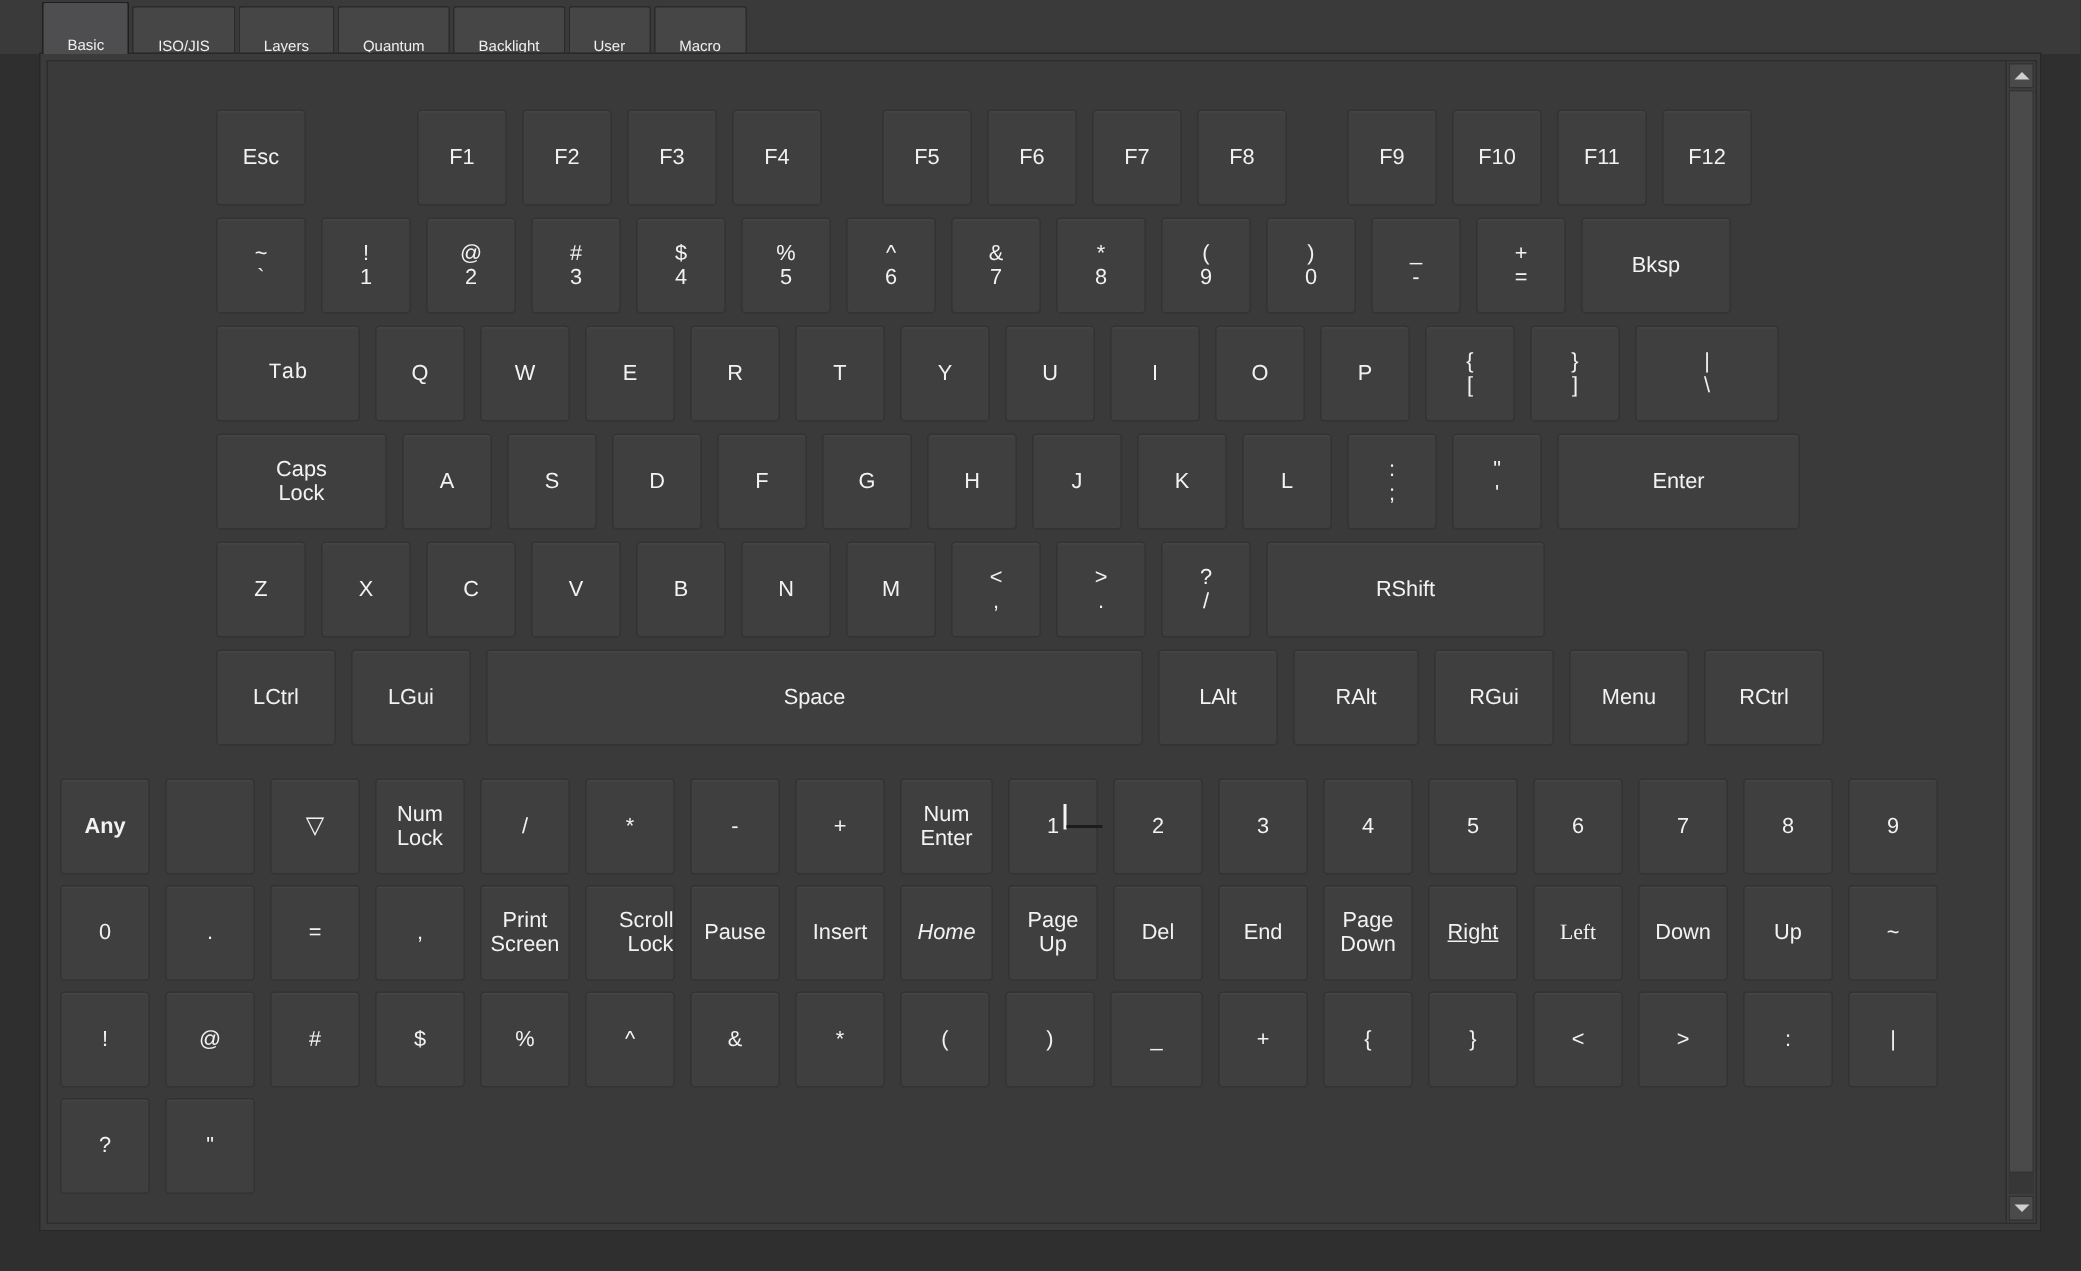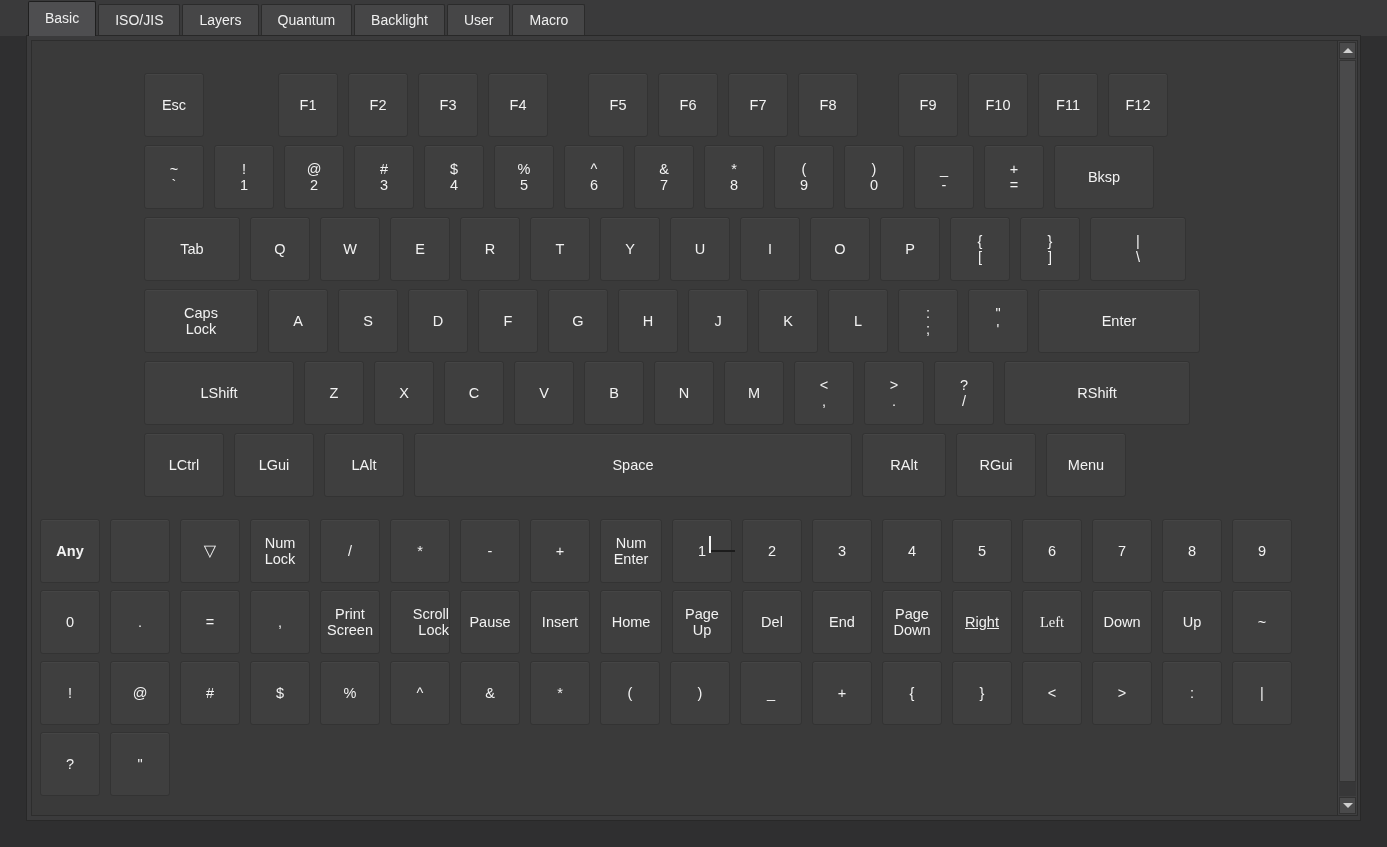--- a/index.html
+++ b/index.html
@@ -14,23 +14,23 @@
 
   
   .tabbar{
     position:absolute;left:0;top:0;width:1387px;height:36px;
     background:#3a3a3b;
     display:flex;align-items:flex-end;
     padding-left:28px;box-sizing:border-box;
   }
   .tab{
     height:32px;line-height:30px;
-    padding:0 16px;
-    box-sizing:border-box;
-    font-size:14px;
+    padding:12px 16px;
+    box-sizing:border-box;
+    font-size:10px;
     color:#efefef;
     background:#464647;
     border:1px solid #2b2b2b;
     border-bottom:none;
     margin-right:2px;
     white-space:nowrap;
     cursor:pointer;
     position:relative;
     border-top-left-radius:2px;border-top-right-radius:2px;
   }
@@ -180,21 +180,21 @@
             <div class="key two" style="width: 60px; height: 64px; margin-right: 10px;"><span class="k-top">^</span><span class="k-bot">6</span></div>
             <div class="key two" style="width: 60px; height: 64px; margin-right: 10px;"><span class="k-top">&amp;</span><span class="k-bot">7</span></div>
             <div class="key two" style="width: 60px; height: 64px; margin-right: 10px;"><span class="k-top">*</span><span class="k-bot">8</span></div>
             <div class="key two" style="width: 60px; height: 64px; margin-right: 10px;"><span class="k-top">(</span><span class="k-bot">9</span></div>
             <div class="key two" style="width: 60px; height: 64px; margin-right: 10px;"><span class="k-top">)</span><span class="k-bot">0</span></div>
             <div class="key two" style="width: 60px; height: 64px; margin-right: 10px;"><span class="k-top">_</span><span class="k-bot">-</span></div>
             <div class="key two" style="width: 60px; height: 64px; margin-right: 10px;"><span class="k-top">+</span><span class="k-bot">=</span></div>
             <div class="key" style="width: 100px; height: 64px; margin-right: 10px;"><span class="k-top">Bksp</span></div>
           </div>
           <div class="krow" style="top: 176px; left: 112px;">
-            <div class="key" style="width: 96px; height: 64px; margin-right: 10px;"><span class="k-top">Tab</span></div>
+            <div class="key" style="width: 96px; height: 64px; margin-right: 10px; font-family: Liberation Mono, monospace;"><span class="k-top">Tab</span></div>
             <div class="key" style="width: 60px; height: 64px; margin-right: 10px;"><span class="k-top">Q</span></div>
             <div class="key" style="width: 60px; height: 64px; margin-right: 10px;"><span class="k-top">W</span></div>
             <div class="key" style="width: 60px; height: 64px; margin-right: 10px;"><span class="k-top">E</span></div>
             <div class="key" style="width: 60px; height: 64px; margin-right: 10px;"><span class="k-top">R</span></div>
             <div class="key" style="width: 60px; height: 64px; margin-right: 10px;"><span class="k-top">T</span></div>
             <div class="key" style="width: 60px; height: 64px; margin-right: 10px;"><span class="k-top">Y</span></div>
             <div class="key" style="width: 60px; height: 64px; margin-right: 10px;"><span class="k-top">U</span></div>
             <div class="key" style="width: 60px; height: 64px; margin-right: 10px;"><span class="k-top">I</span></div>
             <div class="key" style="width: 60px; height: 64px; margin-right: 10px;"><span class="k-top">O</span></div>
             <div class="key" style="width: 60px; height: 64px; margin-right: 10px;"><span class="k-top">P</span></div>
@@ -211,41 +211,41 @@
             <div class="key" style="width: 60px; height: 64px; margin-right: 10px;"><span class="k-top">G</span></div>
             <div class="key" style="width: 60px; height: 64px; margin-right: 10px;"><span class="k-top">H</span></div>
             <div class="key" style="width: 60px; height: 64px; margin-right: 10px;"><span class="k-top">J</span></div>
             <div class="key" style="width: 60px; height: 64px; margin-right: 10px;"><span class="k-top">K</span></div>
             <div class="key" style="width: 60px; height: 64px; margin-right: 10px;"><span class="k-top">L</span></div>
             <div class="key two" style="width: 60px; height: 64px; margin-right: 10px;"><span class="k-top">:</span><span class="k-bot">;</span></div>
             <div class="key two" style="width: 60px; height: 64px; margin-right: 10px;"><span class="k-top">"</span><span class="k-bot">'</span></div>
             <div class="key" style="width: 162px; height: 64px; margin-right: 10px;"><span class="k-top">Enter</span></div>
           </div>
           <div class="krow" style="top: 320px; left: 112px;">
-            <div class="key" style="width: 150px; height: 64px; margin-right: 10px;"><span class="k-top">LShift</span></div>
             <div class="key" style="width: 60px; height: 64px; margin-right: 10px;"><span class="k-top">Z</span></div>
             <div class="key" style="width: 60px; height: 64px; margin-right: 10px;"><span class="k-top">X</span></div>
             <div class="key" style="width: 60px; height: 64px; margin-right: 10px;"><span class="k-top">C</span></div>
             <div class="key" style="width: 60px; height: 64px; margin-right: 10px;"><span class="k-top">V</span></div>
             <div class="key" style="width: 60px; height: 64px; margin-right: 10px;"><span class="k-top">B</span></div>
             <div class="key" style="width: 60px; height: 64px; margin-right: 10px;"><span class="k-top">N</span></div>
             <div class="key" style="width: 60px; height: 64px; margin-right: 10px;"><span class="k-top">M</span></div>
             <div class="key two" style="width: 60px; height: 64px; margin-right: 10px;"><span class="k-top">&lt;</span><span class="k-bot">,</span></div>
             <div class="key two" style="width: 60px; height: 64px; margin-right: 10px;"><span class="k-top">&gt;</span><span class="k-bot">.</span></div>
             <div class="key two" style="width: 60px; height: 64px; margin-right: 10px;"><span class="k-top">?</span><span class="k-bot">/</span></div>
             <div class="key" style="width: 186px; height: 64px; margin-right: 10px;"><span class="k-top">RShift</span></div>
           </div>
           <div class="krow" style="top: 392px; left: 112px;">
             <div class="key" style="width: 80px; height: 64px; margin-right: 10px;"><span class="k-top">LCtrl</span></div>
             <div class="key" style="width: 80px; height: 64px; margin-right: 10px;"><span class="k-top">LGui</span></div>
+            <div class="key" style="width: 438px; height: 64px; margin-right: 10px;"><span class="k-top">Space</span></div>
             <div class="key" style="width: 80px; height: 64px; margin-right: 10px;"><span class="k-top">LAlt</span></div>
-            <div class="key" style="width: 438px; height: 64px; margin-right: 10px;"><span class="k-top">Space</span></div>
             <div class="key" style="width: 84px; height: 64px; margin-right: 10px;"><span class="k-top">RAlt</span></div>
             <div class="key" style="width: 80px; height: 64px; margin-right: 10px;"><span class="k-top">RGui</span></div>
             <div class="key" style="width: 80px; height: 64px; margin-right: 10px;"><span class="k-top">Menu</span></div>
+            <div class="key" style="width: 80px; height: 64px; margin-right: 10px;"><span class="k-top">RCtrl</span></div>
           </div>
           <div class="krow" style="top: 478px; left: 8px;">
             <div class="key" style="width: 60px; height: 64px; margin-right: 10px; font-weight: bold;"><span class="k-top">Any</span></div>
             <div class="key blank" style="width: 60px; height: 64px; margin-right: 10px;"><span class="k-top"></span></div>
             <div class="key glyph" style="width: 60px; height: 64px; margin-right: 10px;"><span class="k-top">▽</span></div>
             <div class="key two" style="width: 60px; height: 64px; margin-right: 10px;"><span class="k-top">Num</span><span class="k-bot">Lock</span></div>
             <div class="key" style="width: 60px; height: 64px; margin-right: 10px;"><span class="k-top">/</span></div>
             <div class="key" style="width: 60px; height: 64px; margin-right: 10px;"><span class="k-top">*</span></div>
             <div class="key" style="width: 60px; height: 64px; margin-right: 10px;"><span class="k-top">-</span></div>
             <div class="key" style="width: 60px; height: 64px; margin-right: 10px;"><span class="k-top">+</span></div>
@@ -262,21 +262,21 @@
           </div>
           <div class="krow" style="top: 549px; left: 8px;">
             <div class="key" style="width: 60px; height: 64px; margin-right: 10px;"><span class="k-top">0</span></div>
             <div class="key" style="width: 60px; height: 64px; margin-right: 10px;"><span class="k-top">.</span></div>
             <div class="key" style="width: 60px; height: 64px; margin-right: 10px;"><span class="k-top">=</span></div>
             <div class="key" style="width: 60px; height: 64px; margin-right: 10px;"><span class="k-top">,</span></div>
             <div class="key two" style="width: 60px; height: 64px; margin-right: 10px;"><span class="k-top">Print</span><span class="k-bot">Screen</span></div>
             <div class="key two" style="width: 60px; height: 64px; margin-right: 10px; align-items: flex-end;"><span class="k-top">Scroll</span><span class="k-bot">Lock</span></div>
             <div class="key" style="width: 60px; height: 64px; margin-right: 10px;"><span class="k-top">Pause</span></div>
             <div class="key" style="width: 60px; height: 64px; margin-right: 10px;"><span class="k-top">Insert</span></div>
-            <div class="key" style="width: 62px; height: 64px; margin-right: 10px;"><span class="k-top">Home</span></div>
+            <div class="key" style="width: 62px; height: 64px; margin-right: 10px; font-style: italic;"><span class="k-top">Home</span></div>
             <div class="key two" style="width: 60px; height: 64px; margin-right: 10px;"><span class="k-top">Page</span><span class="k-bot">Up</span></div>
             <div class="key" style="width: 60px; height: 64px; margin-right: 10px;"><span class="k-top">Del</span></div>
             <div class="key" style="width: 60px; height: 64px; margin-right: 10px;"><span class="k-top">End</span></div>
             <div class="key two" style="width: 60px; height: 64px; margin-right: 10px;"><span class="k-top">Page</span><span class="k-bot">Down</span></div>
             <div class="key" style="width: 60px; height: 64px; margin-right: 10px; text-decoration: underline;"><span class="k-top">Right</span></div>
             <div class="key" style="width: 60px; height: 64px; margin-right: 10px; font-family: Liberation Serif, serif;"><span class="k-top">Left</span></div>
             <div class="key" style="width: 60px; height: 64px; margin-right: 10px;"><span class="k-top">Down</span></div>
             <div class="key" style="width: 60px; height: 64px; margin-right: 10px;"><span class="k-top">Up</span></div>
             <div class="key" style="width: 60px; height: 64px; margin-right: 10px;"><span class="k-top">~</span></div>
           </div>

